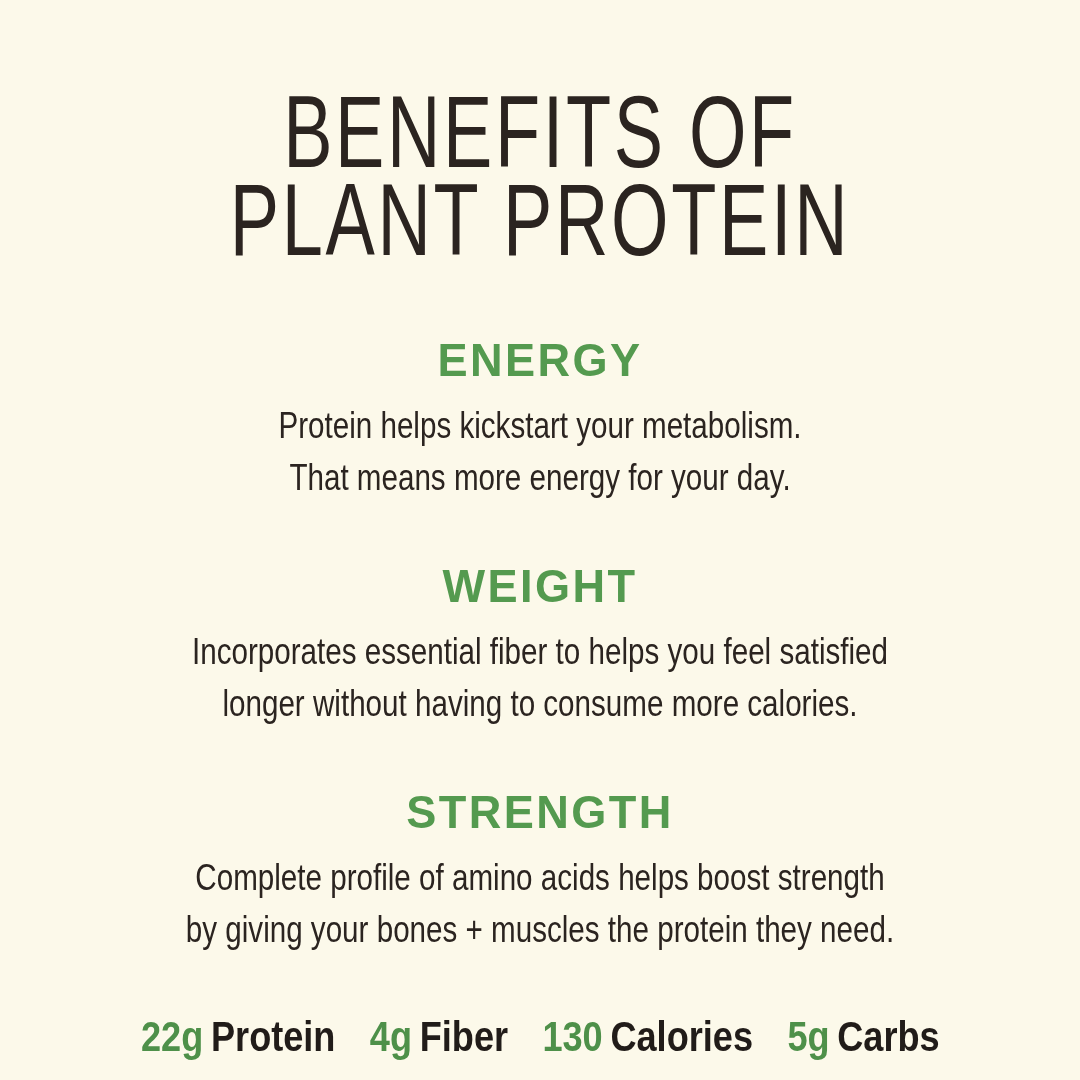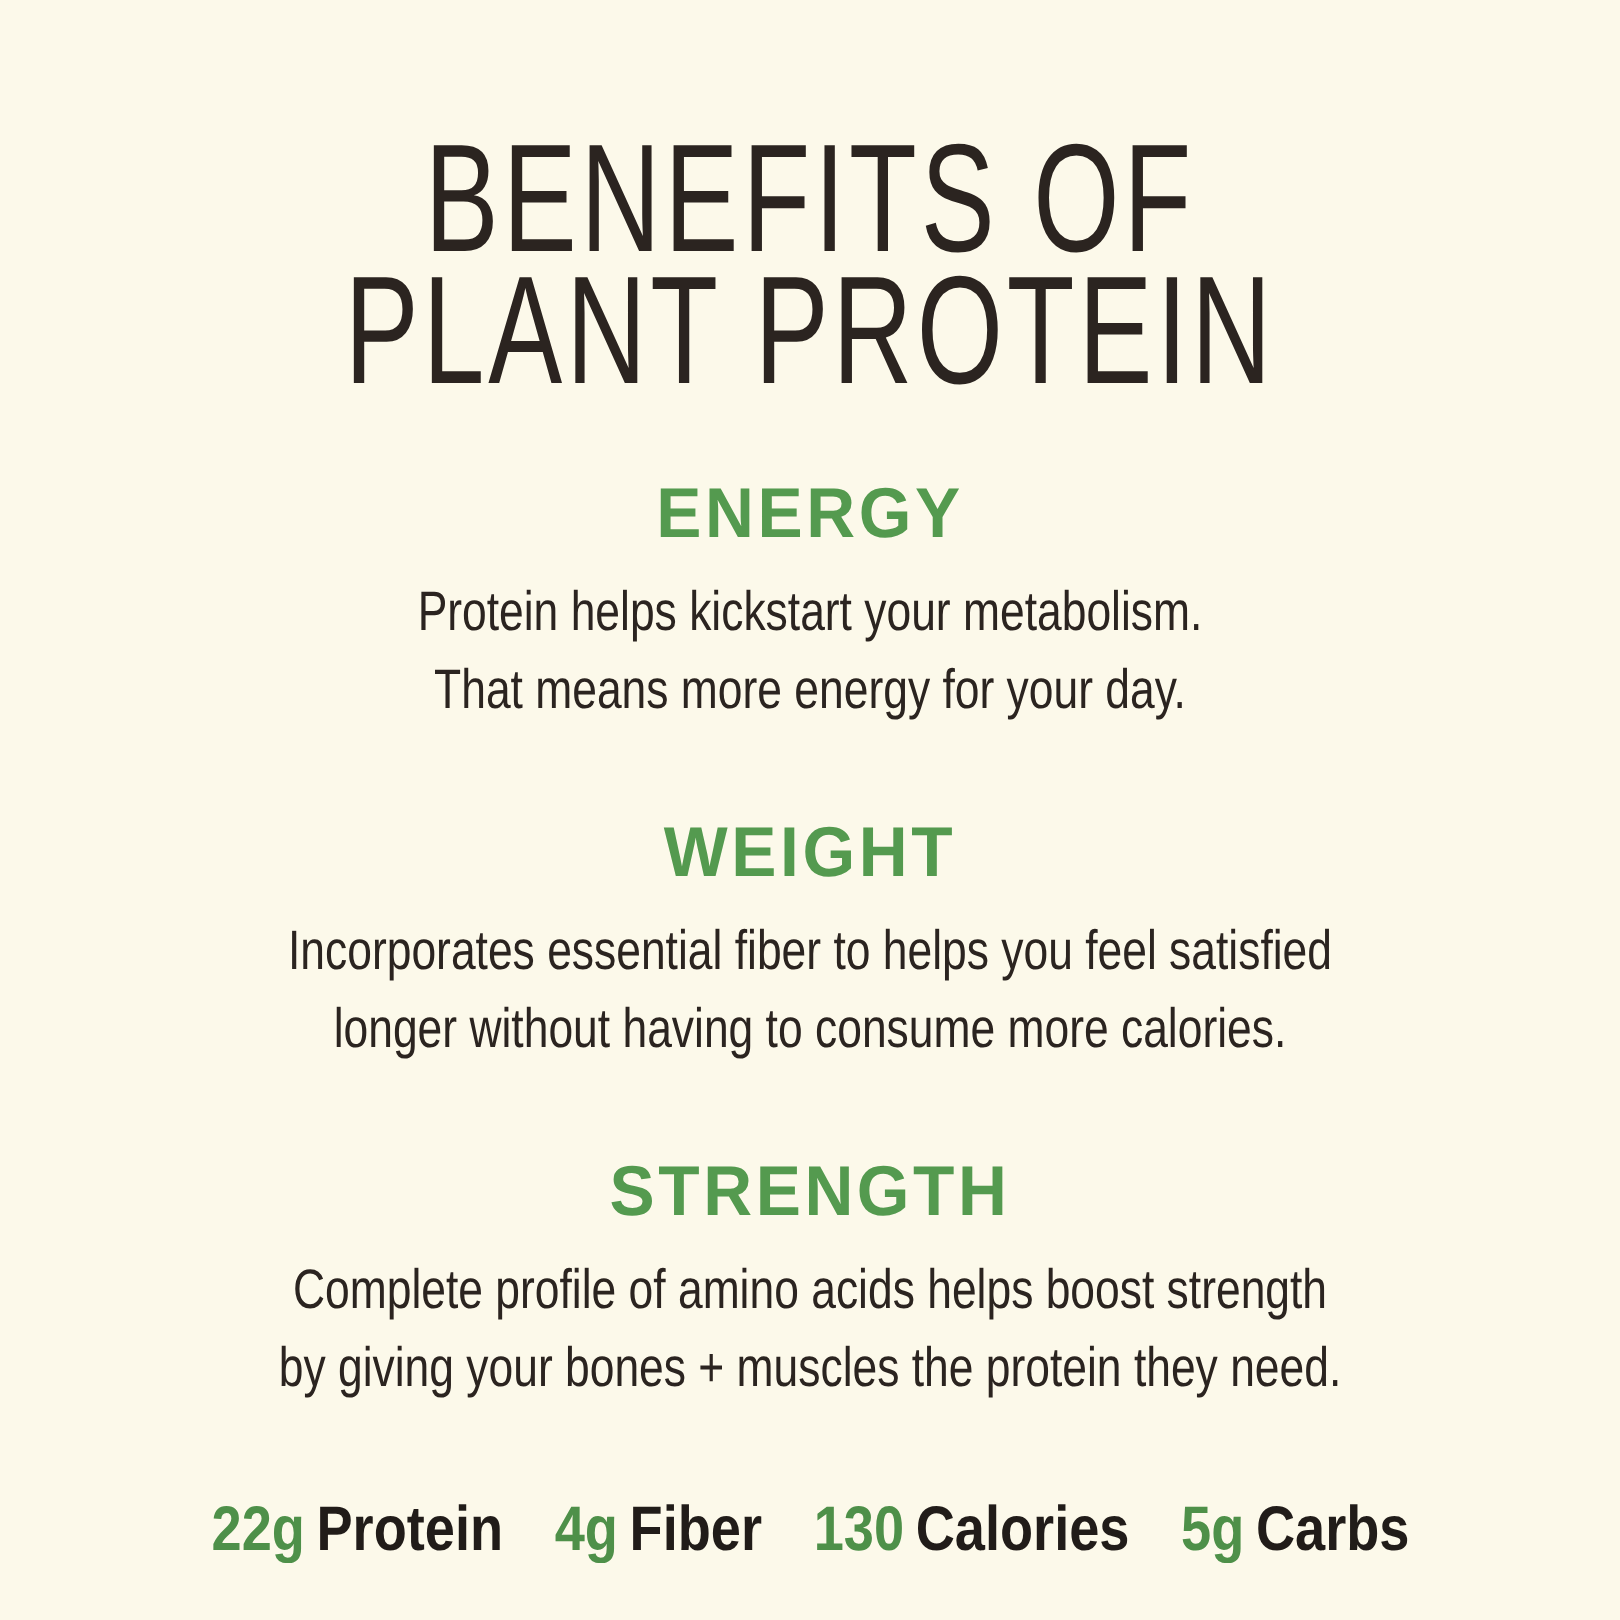--- a/index.html
+++ b/index.html
@@ -49,21 +49,21 @@
 
   
   .sections {
     width: 100%;
     text-align: center;
   }
   .section {
     width: 100%;
     text-align: center;
   }
-  .section.energy   { margin-top: 62px; }
+  .section.energy   { margin-top: 80px; }
   .section.strength { margin-top: 56px; }
   .section.weight   { margin-top: 56px; }
 
   .section-heading {
     font-family: "Liberation Sans", sans-serif;
     font-weight: 600;
     color: #549A4F;
     font-size: 47px;
     letter-spacing: 2.5px;
     line-height: 52px;

